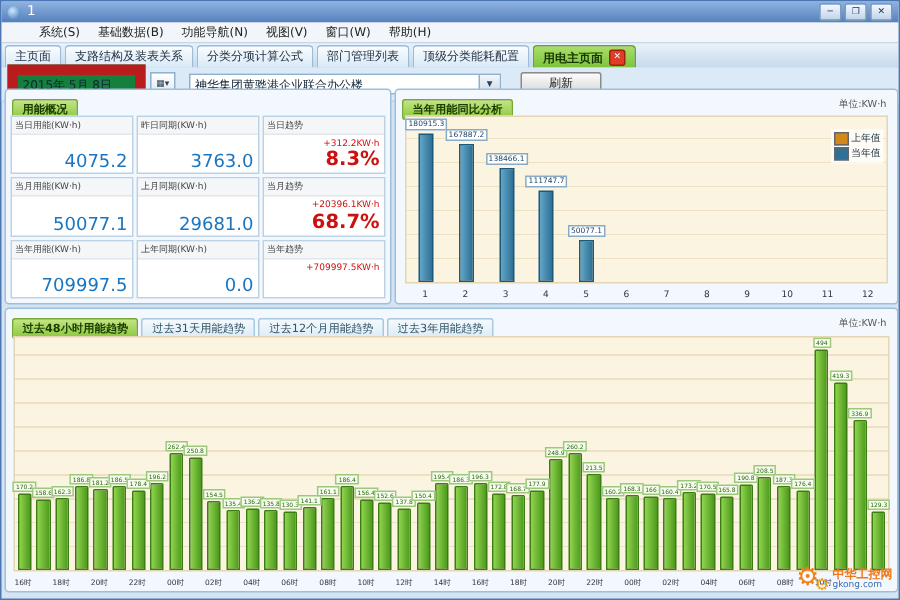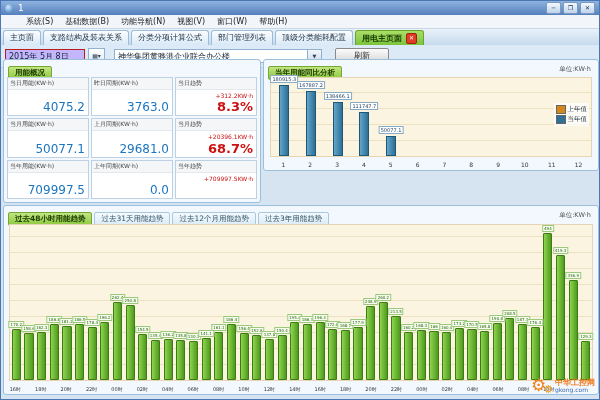--- a/index.html
+++ b/index.html
@@ -16,21 +16,21 @@
   .menu-item{font-size:8px;color:#222;padding:0 6px;}
 
   
   .tabbar{height:15px;background:linear-gradient(#eaf2fa,#c6daec);display:flex;align-items:flex-end;padding:1px 2px 0;gap:2px;}
   .wtab{font-size:8px;color:#234;background:linear-gradient(#fbfdff,#d8e9f7);border:1px solid #9cbcd8;border-bottom:none;border-radius:3px 3px 0 0;padding:1px 6px;height:12px;line-height:11px;white-space:nowrap;}
   .wtab.active{background:linear-gradient(#aade66,#7cc33c);border-color:#69a52c;color:#173800;font-weight:bold;display:flex;gap:4px;align-items:center;}
   .tab-close{width:9px;height:9px;background:#e03c28;border:1px solid #a02010;border-radius:2px;color:#fff;font-size:6px;line-height:8px;text-align:center;flex:none;}
 
   
   .toolbar{height:18px;background:#dce9f6;border-bottom:1px solid #c0d2e4;display:flex;align-items:center;padding:2px 4px;gap:3px;}
-  .date-box{background:#c4b5fd;border:1px solid #b91c1c;height:12px;font-size:8px;display:flex;align-items:center;padding:0 3px;width:72px;color:#123;}
+  .date-box{background:#15803d;border:7px solid #b91c1c;height:12px;font-size:8px;display:flex;align-items:center;padding:0 3px;width:72px;color:#123;}
   .cal-btn{width:15px;height:14px;border:1px solid #8fb2d0;background:linear-gradient(#fff,#dde8f2);font-size:6px;text-align:center;line-height:13px;color:#345;}
   .combo{background:#fff;border:1px solid #8fb2d0;height:14px;width:208px;font-size:8px;display:flex;align-items:center;padding-left:3px;color:#123;margin-left:6px;box-sizing:border-box;}
   .combo-arrow{margin-left:auto;width:13px;height:100%;background:linear-gradient(#f2f6fa,#cfdbe8);border-left:1px solid #8fb2d0;font-size:5px;text-align:center;line-height:13px;color:#246;}
   .btn-refresh{margin-left:10px;width:52px;height:14px;background:linear-gradient(#fcfcfc,#d4d4d4);border:1px solid #8a8a8a;border-radius:2px;font-size:8px;text-align:center;line-height:13px;color:#222;}
 
   
   .panel{position:absolute;background:#f2f8fd;border:1px solid #9cc0dc;border-radius:3px;box-sizing:border-box;}
   .green-tab{display:inline-block;background:linear-gradient(#c2e582,#8cc83e);border:1px solid #74a832;border-radius:2px;font-size:7.5px;font-weight:bold;color:#1c3c00;padding:1px 6px;margin:2px 0 0 4px;white-space:nowrap;}
   .pale-tab{display:inline-block;background:linear-gradient(#f4fafe,#dcebf6);border:1px solid #a8c8de;border-radius:2px;font-size:7.5px;color:#356;padding:1px 6px;margin:2px 0 0 2px;white-space:nowrap;}
   .unit{position:absolute;top:5px;right:7px;font-size:6.5px;color:#555;}
@@ -46,21 +46,21 @@
   
   .plot{position:absolute;background:#fbf4e0;border:1px solid #e4d6b4;background-image:repeating-linear-gradient(to top,transparent 0 15px,#eee0c2 15px 16px);}
   .slots{display:flex;height:100%;align-items:flex-end;}
   .slot{flex:1;position:relative;height:100%;display:flex;align-items:flex-end;justify-content:center;}
   .axis{position:absolute;display:flex;}
   .axis span{flex:1;text-align:center;color:#334;}
 
   
   .m-bar{width:10px;background:linear-gradient(90deg,#62a6c8,#2e7096);border:1px solid #1e5878;box-sizing:border-box;}
   .m-label{position:absolute;left:50%;transform:translateX(-50%);font-size:5px;background:#fff;border:1px solid #88aac4;color:#246;padding:0 1px;white-space:nowrap;}
-  .legend{position:absolute;right:9px;top:43px;font-size:6.5px;color:#234;background:rgba(255,255,255,.7);padding:1px 2px;}
+  .legend{position:absolute;right:9px;top:26px;font-size:6.5px;color:#234;background:rgba(255,255,255,.7);padding:1px 2px;}
   .legend-row{display:flex;align-items:center;gap:2px;margin:1px 0;}
   .swatch{width:8px;height:7px;border:1px solid #666;flex:none;}
 
   
   .h-bar{width:72%;background:linear-gradient(90deg,#90d44e,#4e9a1e);border:1px solid #3c7c14;border-radius:1px 1px 0 0;box-sizing:border-box;}
   .h-label{position:absolute;left:50%;transform:translateX(-50%);font-size:4px;background:#f6fdee;border:1px solid #9cc87c;color:#2c6410;padding:0 1px;white-space:nowrap;z-index:2;}
 
   
   .watermark{position:absolute;right:4px;bottom:4px;display:flex;align-items:center;gap:1px;z-index:5;}
   .gear-big{font-size:17px;color:#f08018;line-height:1;}
@@ -153,21 +153,21 @@
           <div class="card-v">0.0</div>
         </div>
         <div class="card">
           <div class="card-h">当年趋势</div>
           <div class="card-d">+709997.5KW·h</div>
           <div class="card-p"></div>
         </div>
       </div>
   </div>
 
-  <div class="panel" style="left:262px;top:58px;width:336px;height:112px;">
+  <div class="panel" style="left:262px;top:58px;width:336px;height:144px;">
     <span class="green-tab">当年用能同比分析</span>
     <span class="unit">单位:KW·h</span>
     <div class="plot" id="m-plot" style="top:17px;left:6px;right:6px;bottom:13px;">
       <div class="slots" id="m-slots">
           <div class="slot">
             <div class="m-bar" style="height: 90.4576%;"></div>
             <div class="m-label" style="bottom: calc(90.4576% + 2px);">180915.3</div>
           </div>
           <div class="slot">
             <div class="m-bar" style="height: 83.9436%;"></div>

